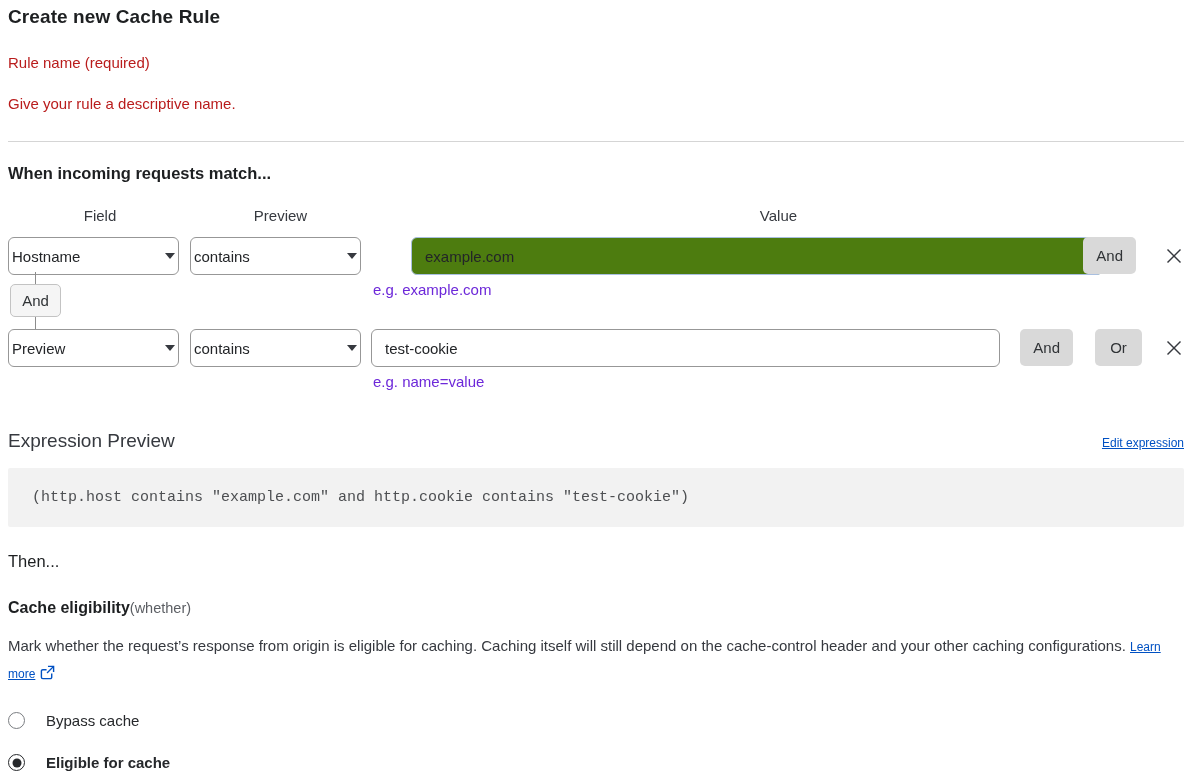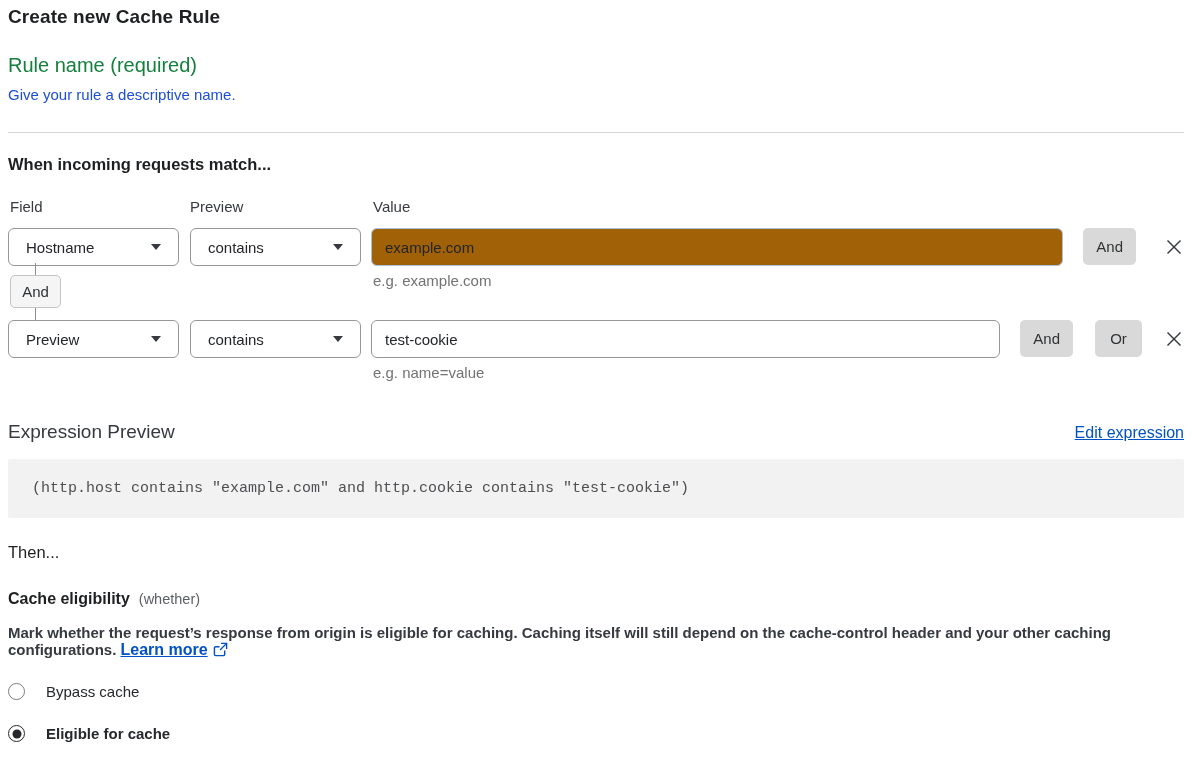--- a/index.html
+++ b/index.html
@@ -10,56 +10,56 @@
     color: #36393f;
     overflow: hidden;
   }
   .page { padding: 6px 16px 0 8px; }
 
   h1.page-title {
     font-size: 19px; font-weight: 700; color: #1d1f21;
     letter-spacing: .1px; margin-bottom: 26px;
   }
 
-  .field-label { font-size: 20px; color: #15803d; margin-bottom: 9px; }
+  .field-label { font-size: 15px; color: #b91c1c; margin-bottom: 24px; }
   .text-input {
     font-family: "Liberation Sans", sans-serif;
     font-size: 15px; color: #232528;
     height: 38px; border: 1px solid #979797; border-radius: 6px;
     padding: 0 13px; background: #fff; outline: none; width: 100%;
   }
   .rule-name-wrap { width: 588px; }
-  .help-text { font-size: 15px; color: #1d4ed8; margin-top: 7px; }
+  .help-text { font-size: 15px; color: #b91c1c; margin-top: 7px; }
 
   .divider { border: none; border-top: 1px solid #d5d5d5; margin: 29px 0 0 0; }
 
   h2.section-heading {
     font-size: 16.5px; font-weight: 700; color: #1d1f21; margin-top: 22px;
   }
 
-  .col-labels { display: flex; margin-top: 24px; font-size: 15px; color: #36393f; }
+  .col-labels { display: flex; margin-top: 24px; font-size: 15px; color: #36393f; text-align: center; }
   .col-labels .col-field { width: 182px; padding-left: 2px; }
   .col-labels .col-op { width: 181px; }
   .col-labels .col-val { flex: 1; padding-left: 2px; }
 
   .cond-row { display: flex; align-items: flex-start; margin-top: 13px; }
   .select-box {
     width: 171px; height: 38px; border: 1px solid #979797; border-radius: 6px;
     background: #fff; display: flex; align-items: center; justify-content: space-between;
-    padding: 0 17px; font-size: 15px; color: #232528; cursor: pointer; flex: none;
+    padding: 0 3px; font-size: 15px; color: #232528; cursor: pointer; flex: none;
   }
   .op-gap { width: 11px; flex: none; }
   .val-gap { width: 10px; flex: none; }
   .caret {
     width: 0; height: 0; border-left: 5px solid transparent;
     border-right: 5px solid transparent; border-top: 6px solid #36393f; flex: none;
   }
   .value-col { flex: 1; min-width: 0; }
-  .value-col .hint { font-size: 15px; color: #737373; margin-top: 6px; padding-left: 2px; }
-  .value-input.highlighted { background: #a16207; border-color: #a9bfe0; }
+  .value-col .hint { font-size: 15px; color: #6d28d9; margin-top: 6px; padding-left: 2px; }
+  .value-input.highlighted { background: #4d7c0f; border-color: #a9bfe0; margin-left: 40px; }
 
   .gray-btn {
     font-family: "Liberation Sans", sans-serif;
     height: 37px; min-width: 47px; padding: 0 13px; flex: none;
     background: #d9d9d9; color: #303336; border: none; border-radius: 5px;
     font-size: 15px; cursor: pointer;
   }
   .btn-gap-lg { width: 20px; flex: none; }
   .btn-gap { width: 22px; flex: none; }
   .x-btn {
@@ -74,34 +74,34 @@
   .connector .vline.top { height: 12px; }
   .connector .vline.bottom { flex: 1; }
   .connector-chip {
     font-family: "Liberation Sans", sans-serif;
     height: 33px; width: 51px; background: #f5f5f5; border: 1px solid #c3c3c3;
     border-radius: 5px; font-size: 15px; color: #303336; cursor: pointer;
   }
 
   .expr-head { display: flex; justify-content: space-between; align-items: baseline; margin-top: 40px; }
   .expr-label { font-size: 19px; color: #36393f; }
-  a.link { color: #0051c3; text-decoration: underline; font-size: 16px; cursor: pointer; }
+  a.link { color: #0051c3; text-decoration: underline; font-size: 12px; cursor: pointer; }
   .code-block {
     margin-top: 16px; background: #f2f2f2; border-radius: 2px;
     padding: 21px 24px; font-family: "Liberation Mono", monospace;
     font-size: 15px; color: #4d4f52; white-space: pre; overflow: hidden;
   }
 
   h2.then-heading { font-size: 16.5px; font-weight: 400; color: #1d1f21; margin-top: 25px; }
 
-  .elig-head { margin-top: 28px; display: flex; align-items: baseline; gap: 9px; }
+  .elig-head { margin-top: 28px; display: flex; align-items: baseline; }
   .elig-title { font-size: 16px; font-weight: 700; color: #1d1f21; }
   .required-note { font-size: 14.5px; color: #5b5e63; }
 
-  .desc { font-size: 15px; line-height: 17px; color: #36393f; margin-top: 16px; max-width: 1158px; font-weight: bold; }
+  .desc { font-size: 15px; line-height: 25px; color: #36393f; margin-top: 16px; max-width: 1158px; }
   .ext-icon { vertical-align: -2px; margin-left: 5px; }
 
   .radio-row { display: flex; align-items: center; margin-top: 25px; cursor: pointer; text-align: right; }
   .radio-row:first-of-type { margin-top: 23px; }
   .radio {
     width: 17px; height: 17px; border-radius: 50%；; border-radius: 50%;
     border: 1px solid #7a7d81; background: #fff; flex: none; position: relative;
   }
   .radio.selected { border: 1.6px solid #26282b; }
   .radio.selected::after {

